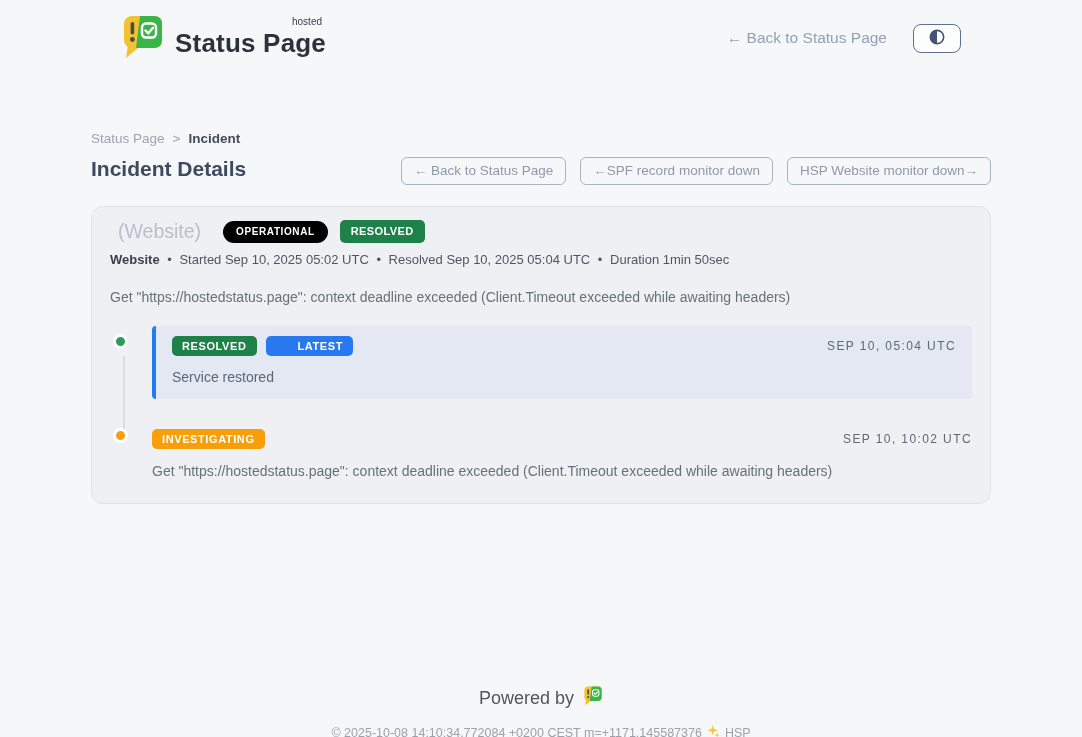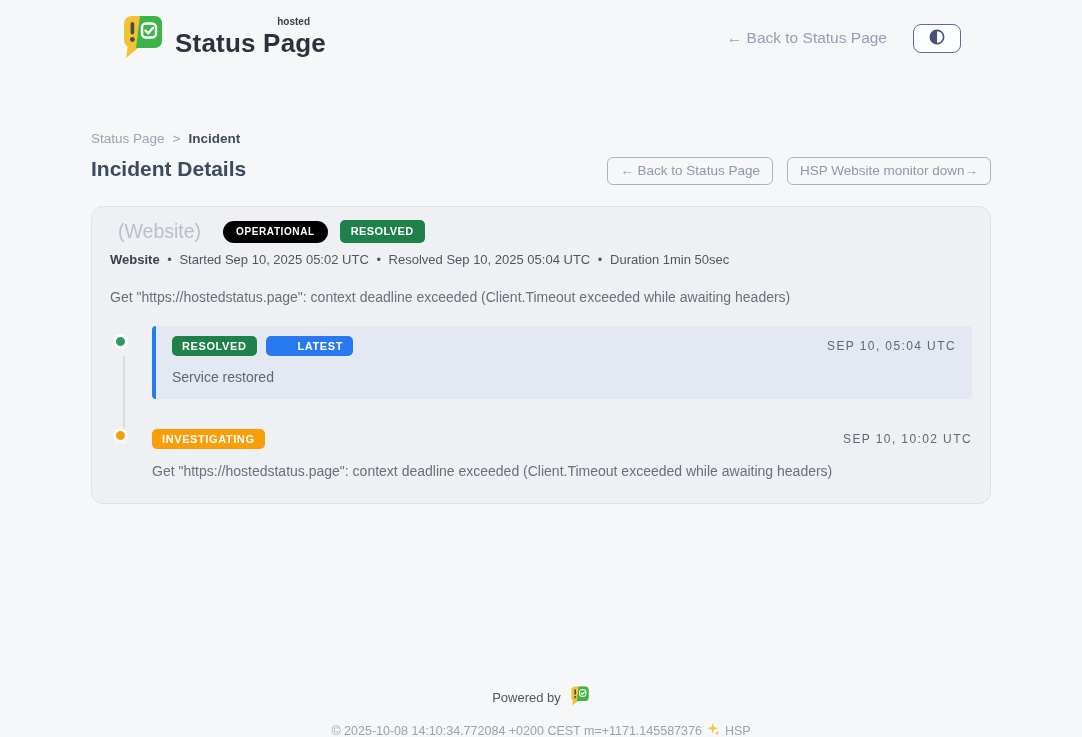--- a/index.html
+++ b/index.html
@@ -13,21 +13,21 @@
   }
 
   
   .header {
     width: 900px; margin: 0 auto; padding: 13px 30px 0;
     display: flex; justify-content: space-between; align-items: center;
   }
   .brand { display: flex; align-items: center; gap: 10px; cursor: pointer; }
   .brand-word { position: relative; padding-top: 11px; }
   .brand-name { font-size: 26px; font-weight: 700; color: #2b323b; letter-spacing: 0.2px; }
-  .brand-tag { position: absolute; top: -1px; right: 16px; font-size: 10px; font-weight: 700; color: #3b424c; }
+  .brand-tag { position: absolute; top: -1px; right: 4px; font-size: 10px; font-weight: 400; color: #3b424c; }
   .header-right { display: flex; align-items: center; gap: 26px; }
   .back-link { font-size: 15.5px; color: #94a0b4; text-decoration: none; cursor: pointer; }
   .theme-toggle {
     width: 48px; height: 29px; border: 1.6px solid #5e6f90; border-radius: 8px;
     background: #fcfdfd; display: flex; align-items: center; justify-content: center; cursor: pointer;
   }
 
   
   .main { width: 900px; margin: 68px auto 0; }
   .breadcrumb { font-size: 13.5px; color: #9aa5b1; display: flex; gap: 8px; align-items: center; }
@@ -76,21 +76,21 @@
   .tl-badge { font-size: 11px; letter-spacing: 0.6px; padding: 5px 10px 4px; border-radius: 5px; }
   .tl-badge-resolved { background: #1d8149; }
   .tl-badge-latest { background: #2878f0; padding-left: 32px; }
   .tl-badge-investigating { background: #f79e09; }
   .tl-time { font-size: 12px; color: #5d6974; letter-spacing: 1.4px; font-weight: 500; white-space: nowrap; }
   .tl-msg { margin-top: 13px; font-size: 14px; color: #5d6673; }
   .tl-msg-plain { margin-top: 14px; font-size: 14px; color: #68707b; }
 
   
   .footer { margin-top: 181px; text-align: center; }
-  .powered { display: flex; align-items: center; justify-content: center; gap: 9px; font-size: 13px; color: #4e565e; }
+  .powered { display: flex; align-items: center; justify-content: center; gap: 9px; font-size: 18px; color: #4e565e; }
   .copyright { margin-top: 14px; display: flex; align-items: center; justify-content: center; gap: 5px; font-size: 12.5px; color: #9aa3ad; }
 </style>
 </head>
 <body>
 
 <div class="header">
   <div class="brand">
     <span>
       <svg width="44" height="46" viewBox="0 0 44 46">
         <rect x="3" y="3" width="38" height="32" rx="8" fill="#f2c233"></rect>
@@ -125,20 +125,21 @@
   <div class="breadcrumb">
     <span class="crumb-root">Status Page</span>
     <span>&gt;</span>
     <span class="crumb-current">Incident</span>
   </div>
 
   <div class="heading-row">
     <h1 class="page-title">Incident Details</h1>
     <div class="nav-buttons">
       <button class="nav-btn">← Back to Status Page</button>
+      <button class="nav-btn">←SPF record monitor down</button>
       <button class="nav-btn">HSP Website monitor down→</button>
     </div>
   </div>
 
   <div class="card">
     <div class="card-title-row">
       <span class="incident-component">(Website)</span>
       <span class="badge badge-operational">OPERATIONAL</span>
       <span class="badge badge-resolved-hdr">RESOLVED</span>
     </div>

